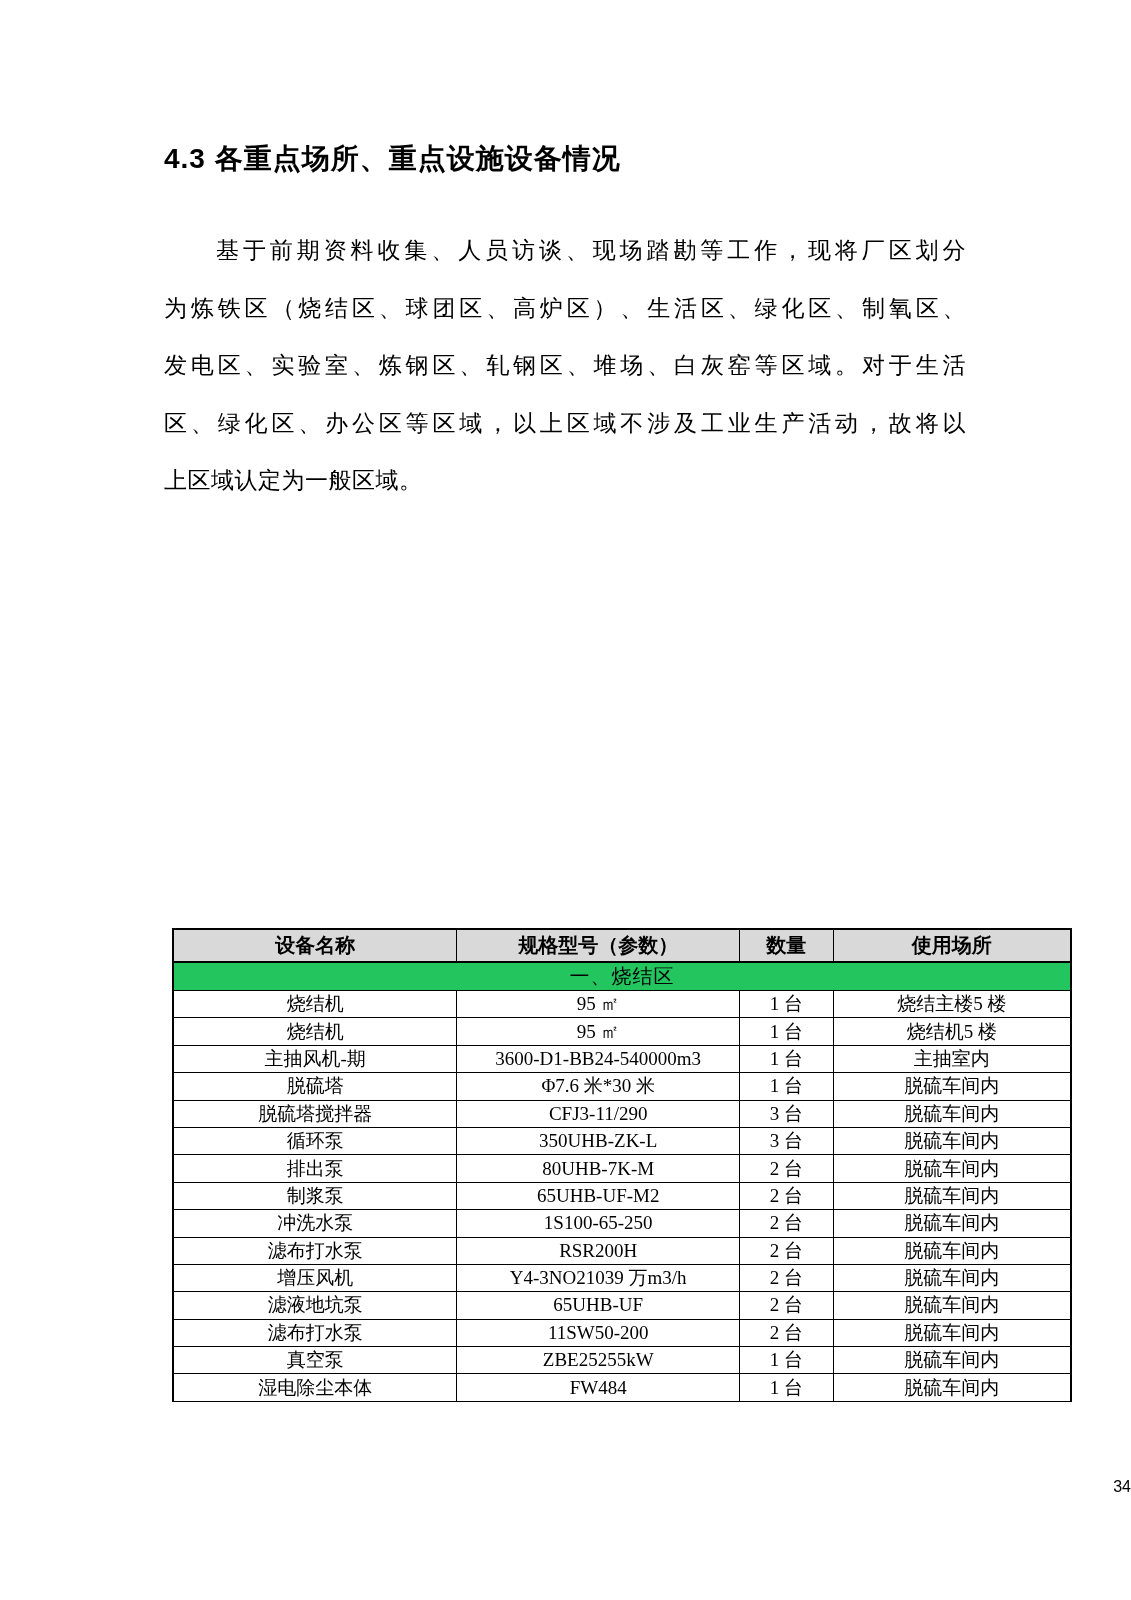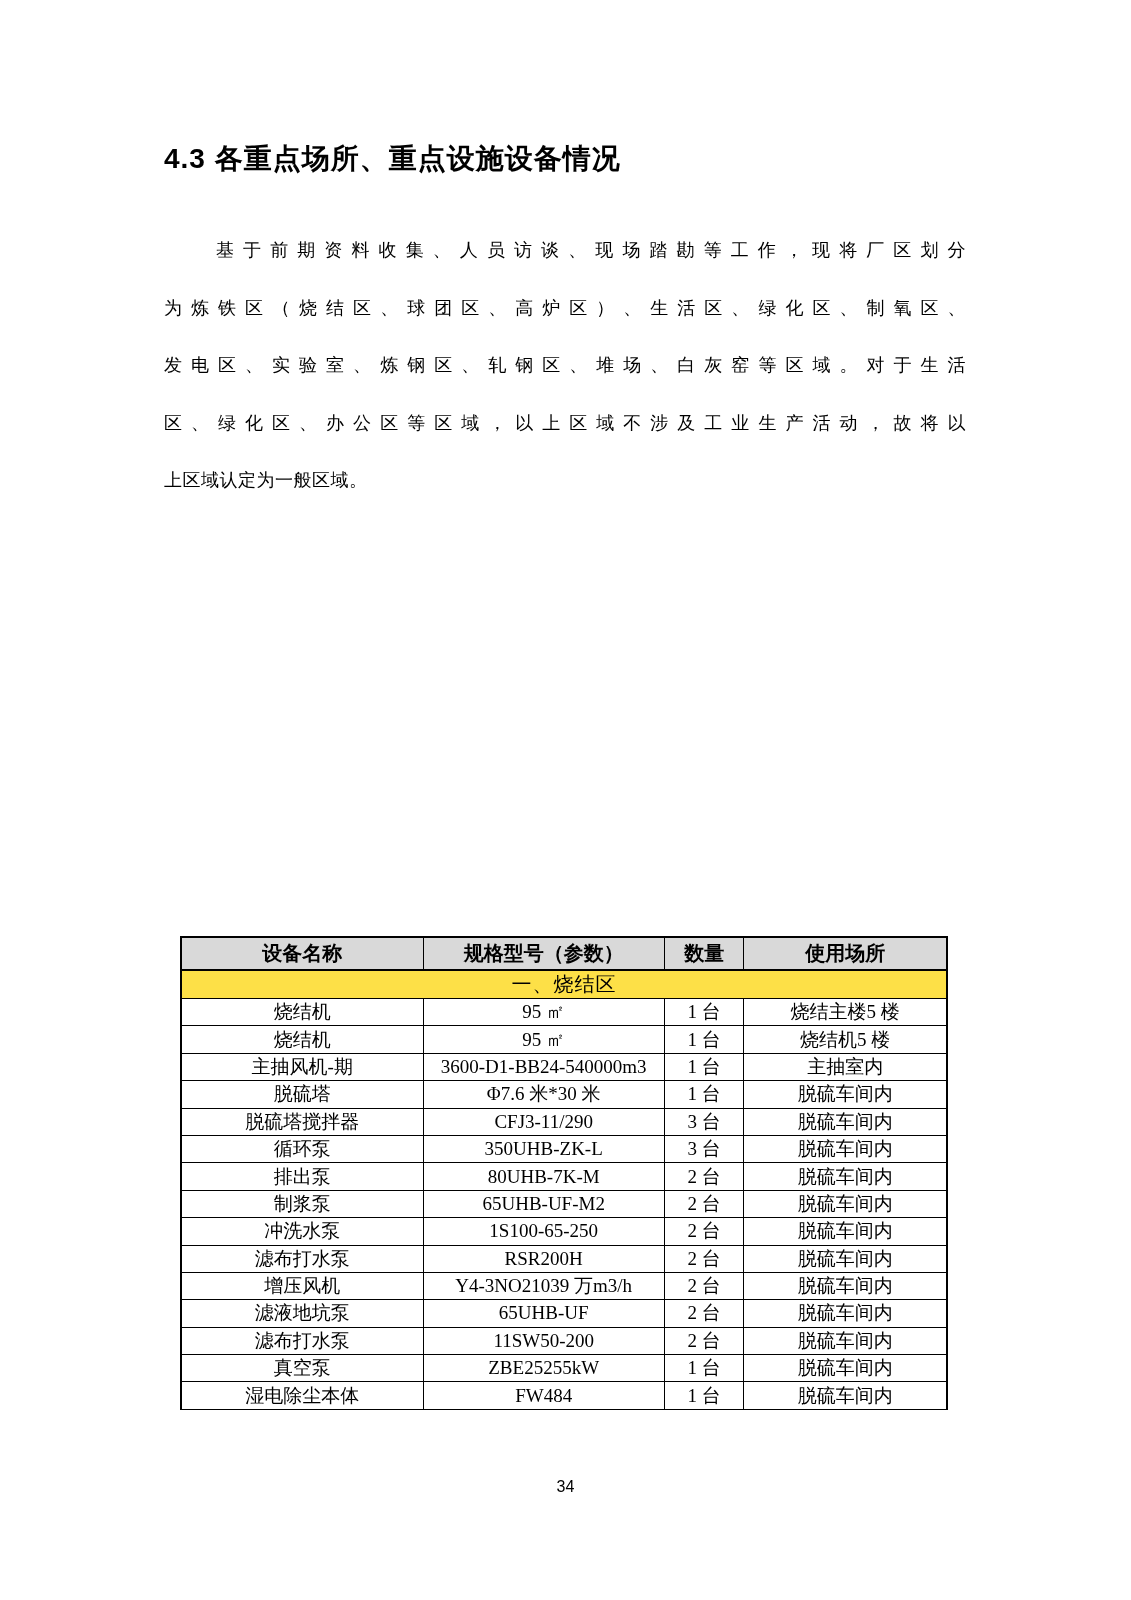--- a/index.html
+++ b/index.html
@@ -23,21 +23,21 @@
     white-space: nowrap;
   }
   .para {
     position: absolute;
     left: 164px;
     width: 802px;
   }
   .para .line {
     height: 57.5px;
     line-height: 57.5px;
-    font-size: 18px;
+    font-size: 23px;
     text-align: justify;
     text-align-last: justify;
     letter-spacing: 0.5px;
     box-sizing: border-box;
     white-space: nowrap;
     overflow: hidden;
   }
   .para .line.first { padding-left: 52px; }
   .para .line.last  { text-align-last: left; }
   #para1 { top: 222px; }
@@ -48,24 +48,23 @@
     left: 0;
     width: 100%;
     text-align: center;
     font-family: "Liberation Sans", sans-serif;
     font-weight: bold;
     font-size: 26px;
     letter-spacing: 1px;
   }
   .table-wrap {
     position: absolute;
-    left: 180px;
+    left: 172px;
     top: 928px;
-    width: 768px;
-    margin-top: 8px;
+    width: 900px;
   }
   table.device-table {
     width: 100%;
     border-collapse: collapse;
     border: 2px solid #000;
     border-bottom: 1px solid #000;
     table-layout: fixed;
   }
   .device-table th, .device-table td {
     border: 1px solid #000;
@@ -77,35 +76,35 @@
   }
   .device-table th {
     background: #d9d9d9;
     font-family: "Liberation Sans", sans-serif;
     font-weight: bold;
     font-size: 20px;
     height: 31px;
     border-bottom: 2px solid #000;
   }
   .device-table tr.section-row td {
-    background: #fde047;
+    background: #22c55e;
     font-size: 20px;
     height: 26px;
     letter-spacing: 1px;
   }
   .device-table td {
     font-size: 19px;
     height: 26.4px;
   }
   .page-number {
     position: absolute;
     top: 1478px;
     left: 0;
     width: 100%;
-    text-align: center;
+    text-align: right;
     font-family: "Liberation Sans", sans-serif;
     font-size: 16px;
   }
 </style>
 </head>
 <body>
 
 <div class="page">
 
   <div class="heading">4.3 各重点场所、重点设施设备情况</div>

